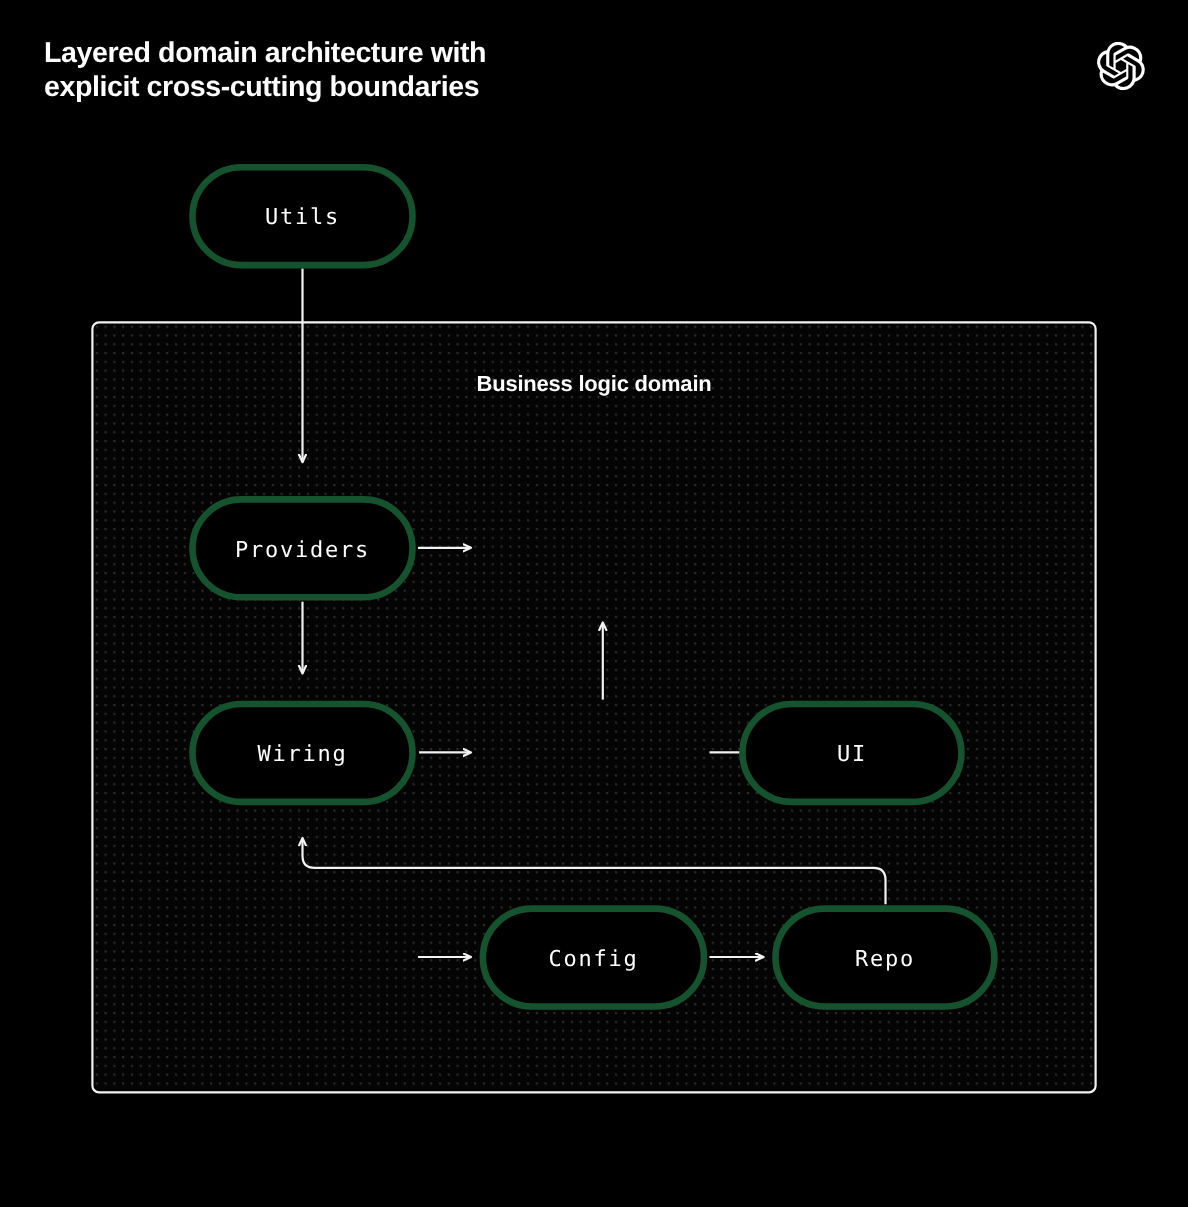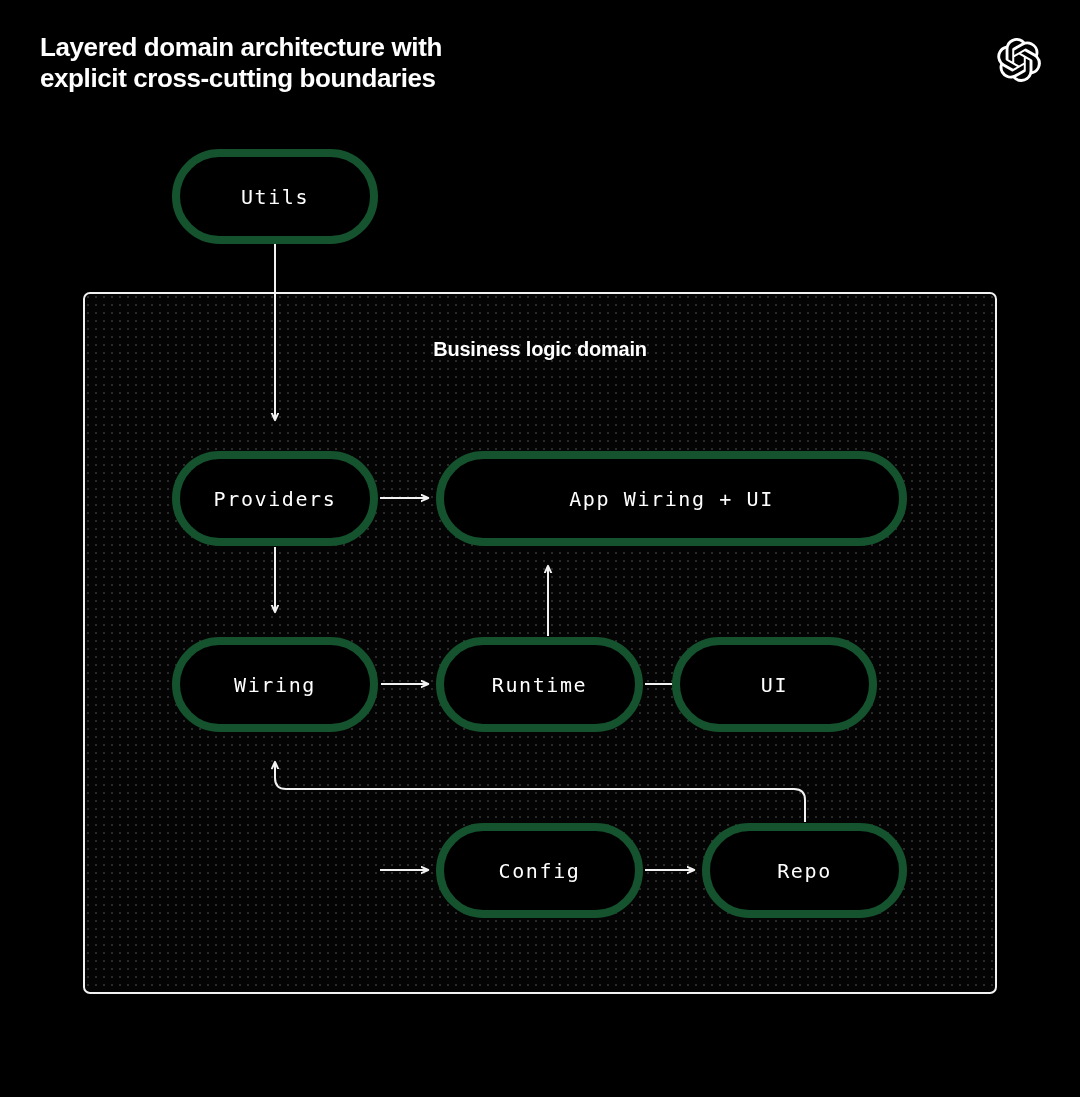--- a/index.html
+++ b/index.html
@@ -74,21 +74,21 @@
     font-family: "Liberation Sans", sans-serif;
     font-size: 20px;
     font-weight: bold;
     letter-spacing: -0.2px;
   }
 
   
   .node {
     position: absolute;
     box-sizing: border-box;
-    border: 8px solid #14532d;
+    border: 6px solid #14532d;
     background: #000000;
     display: flex;
     align-items: center;
     justify-content: center;
     color: #ffffff;
     font-family: "DejaVu Sans Mono", "Liberation Mono", monospace;
     font-size: 20px;
     letter-spacing: 1.6px;
     border-radius: 48px;
     z-index: 3;
@@ -165,31 +165,25 @@
   </svg>
 
   <div class="node node-utils">
     <span>Utils</span>
   </div>
 
   <div class="node node-providers">
     <span>Providers</span>
   </div>
 
-  <div class="node node-appwiring">
-    <span>App Wiring + UI</span>
-  </div>
 
   <div class="node node-service">
     <span>Wiring</span>
   </div>
 
-  <div class="node node-runtime">
-    <span>Runtime</span>
-  </div>
 
   <div class="node node-ui">
     <span>UI</span>
   </div>
 
 
   <div class="node node-repo">
     <span>Repo</span>
   </div>
 

